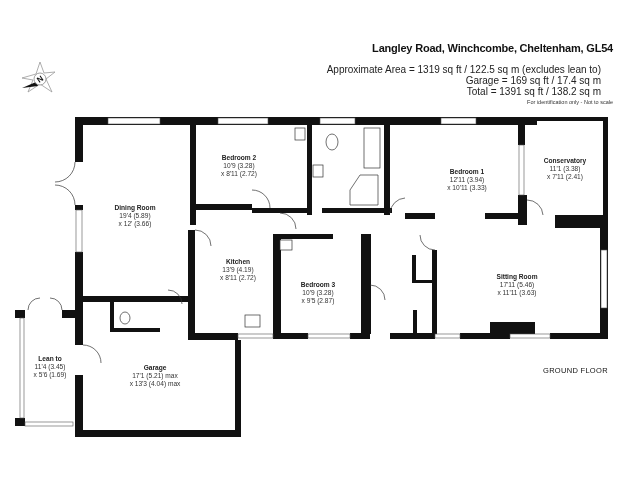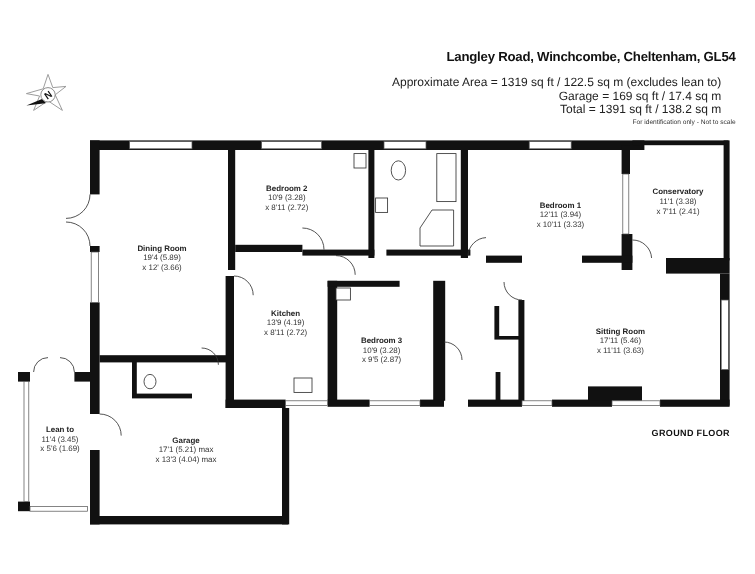--- a/index.html
+++ b/index.html
@@ -6,21 +6,21 @@
   body { width: 629px; height: 478px; position: relative; overflow: hidden; font-family: "Liberation Sans", sans-serif; color: #222; }
   .title { position: absolute; right: 16px; top: 42px; font-size: 11px; font-weight: bold; color: #111; white-space: nowrap; letter-spacing: -0.2px; }
   .area-line { position: absolute; right: 28px; font-size: 10px; color: #222; white-space: nowrap; text-align: right; }
   .area-1 { top: 64px; }
   .area-2 { top: 75px; }
   .area-3 { top: 86px; margin-left: 12px; }
   .disclaimer { position: absolute; right: 16px; top: 99px; font-size: 5.5px; color: #333; white-space: nowrap; }
   svg.plan { position: absolute; left: 0; top: 0; }
   .room-label { position: absolute; text-align: center; font-size: 6.6px; line-height: 8px; color: #333; white-space: nowrap; transform: translateX(-50%); }
   .room-label .rname { font-weight: bold; color: #222; }
-  .floor-label { position: absolute; left: 543px; top: 356px; font-size: 7.5px; font-weight: bold; color: #111; letter-spacing: 0.3px; }
+  .floor-label { position: absolute; left: 543px; top: 366px; font-size: 7.5px; font-weight: normal; color: #111; letter-spacing: 0.3px; }
 </style>
 </head>
 <body>
 
 <div class="title">Langley Road, Winchcombe, Cheltenham, GL54</div>
 <div class="area-line area-1">Approximate Area = 1319 sq ft / 122.5 sq m (excludes lean to)</div>
 <div class="area-line area-2">Garage = 169 sq ft / 17.4 sq m</div>
 <div class="area-line area-3">Total = 1391 sq ft / 138.2 sq m</div>
 <div class="disclaimer">For identification only - Not to scale</div>
 

